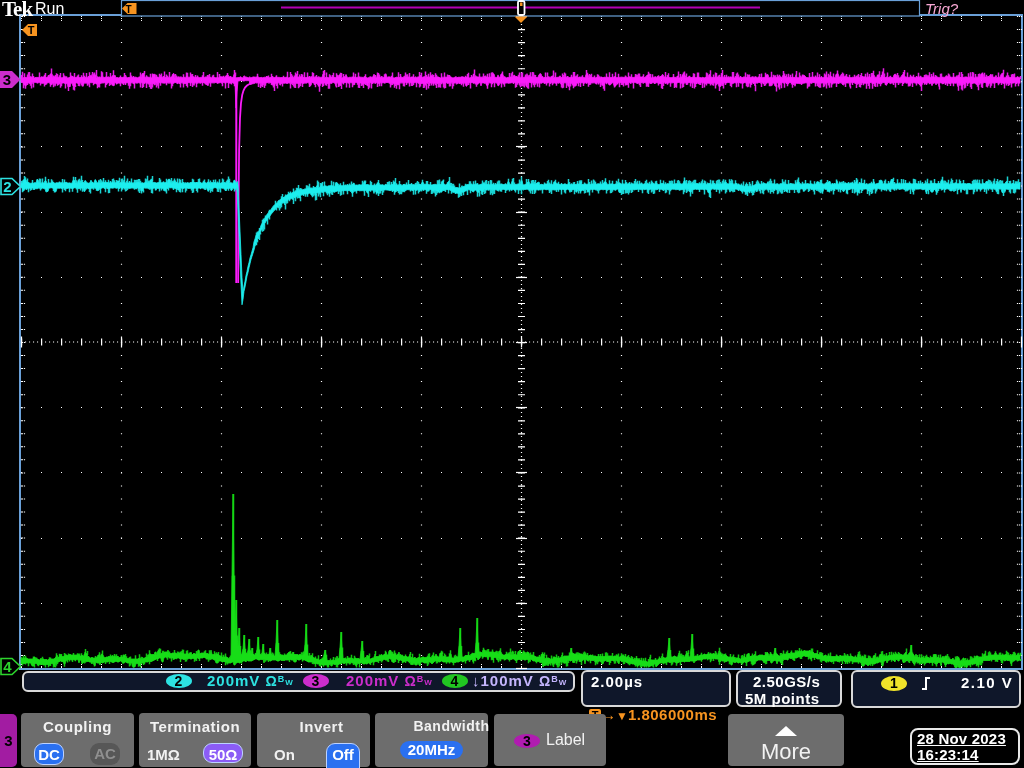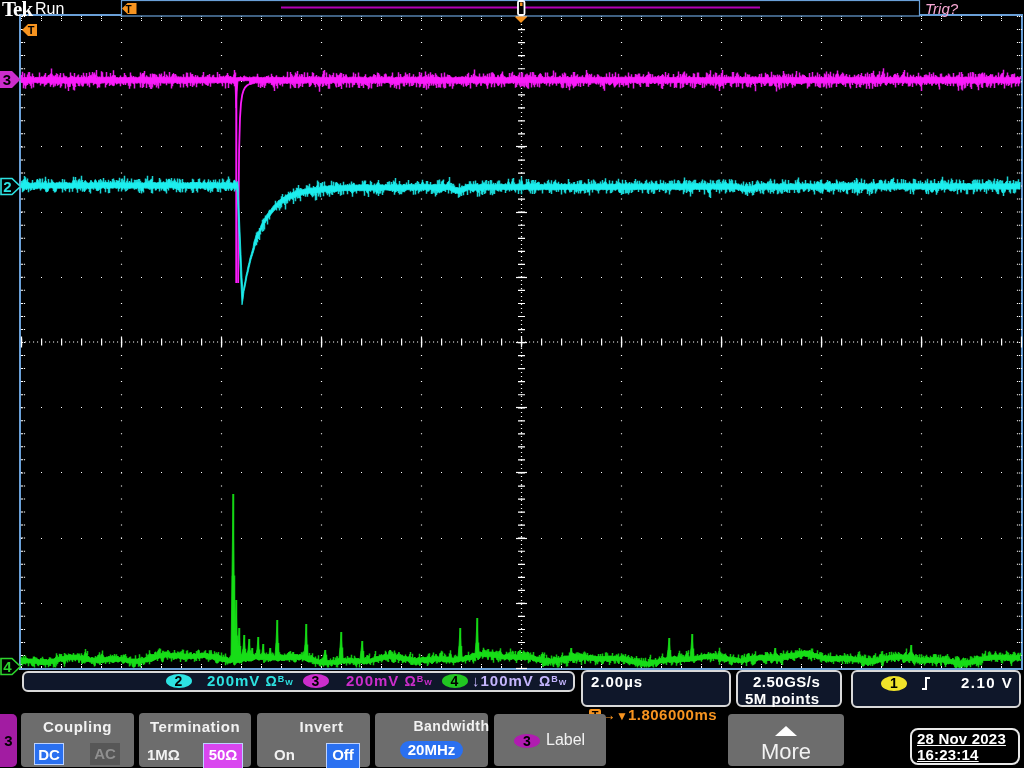--- a/index.html
+++ b/index.html
@@ -3,21 +3,21 @@
 <style>
 * { margin:0; padding:0; box-sizing:border-box; }
 html,body { width:1024px; height:768px; background:#000; overflow:hidden;
   font-family:"Liberation Sans", sans-serif; }
 .abs { position:absolute; }
 #tek { left:2px; top:-3px; color:#fff; font-family:"Liberation Serif", serif;
   font-weight:bold; font-size:21px; letter-spacing:-1px; }
 #run { left:35px; top:0px; color:#fff; font-size:16px; }
 #trig { left:925px; top:0px; color:#f9a8d4; font-size:15px;font-style:italic; }
 .rbox { position:absolute; border:2px solid #d9d9d9; border-radius:6px; background:#0f172a; color:#fff; }
-.chip { position:absolute; border-radius:0; font-weight:bold; font-size:15px; text-align:center; color:#fff; }
+.chip { position:absolute; border-radius:9px; font-weight:bold; font-size:15px; text-align:center; color:#fff; }
 .btn { position:absolute; background:#6d6d6d; border-radius:4px; top:713px; height:54px; color:#f2f2f2; }
 .btn .title { position:absolute; width:100%; text-align:center; top:5px; font-size:15px; font-weight:bold; letter-spacing:0.5px; }
 .ell { position:absolute; border-radius:50%; color:#000; font-weight:bold; font-size:14px; text-align:center; }
 </style></head>
 <body>
 <svg class="abs" style="left:0;top:0" width="1024" height="768" viewBox="0 0 1024 768">
 
   <rect x="20" y="15" width="1002" height="654" fill="none" stroke="#6aa0d8" stroke-width="2"></rect>
   <g stroke="#ffffff" stroke-width="1.2">
 <line x1="21.5" y1="16" x2="21.5" y2="668" stroke-dasharray="1 12.04"></line>
@@ -146,21 +146,21 @@
 
 <div class="btn" style="left:21px; width:113px;">
   <div class="title">Coupling</div>
   <span class="chip" style="left:13px; top:30px; width:30px; height:22px; line-height:21px; background:#2a70f0; border:1px solid #bcd2ff;">DC</span>
   <span class="chip" style="left:69px; top:30px; width:30px; height:22px; line-height:21px; background:#575757; color:#8f8f8f;">AC</span>
 </div>
 
 <div class="btn" style="left:139px; width:112px;">
   <div class="title">Termination</div>
   <span class="abs" style="left:8px; top:33px; font-size:15px; font-weight:bold;">1MΩ</span>
-  <span class="chip" style="left:64px; top:30px; width:40px; height:26px; line-height:21px; background:#d946ef; border:1px solid #bcd2ff;">50Ω</span>
+  <span class="chip" style="left:64px; top:30px; width:40px; height:20px; line-height:21px; background:#8b5cf6; border:1px solid #bcd2ff;">50Ω</span>
 </div>
 
 <div class="btn" style="left:257px; width:113px;padding-left:8px;">
   <div class="title">Invert</div>
   <span class="abs" style="left:17px; top:33px; font-size:15px; font-weight:bold;">On</span>
   <span class="chip" style="left:69px; top:30px; width:34px; height:36px; line-height:21px; background:#2a70f0; border:1px solid #bcd2ff;">Off</span>
 </div>
 
 <div class="btn" style="left:375px; width:113px;padding-left:20px;">
   <div class="title" style="font-size:14px;">Bandwidth</div>

